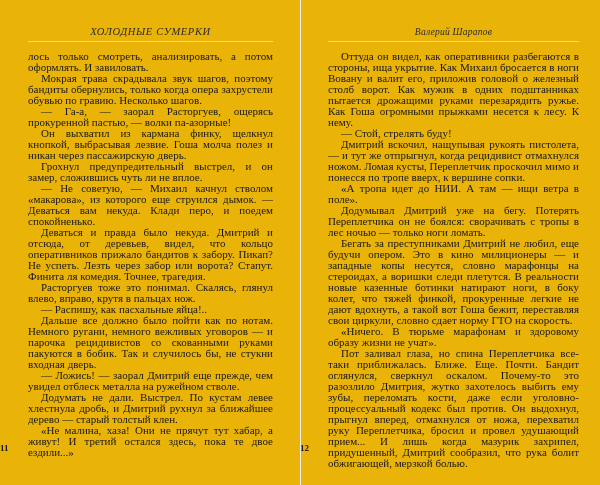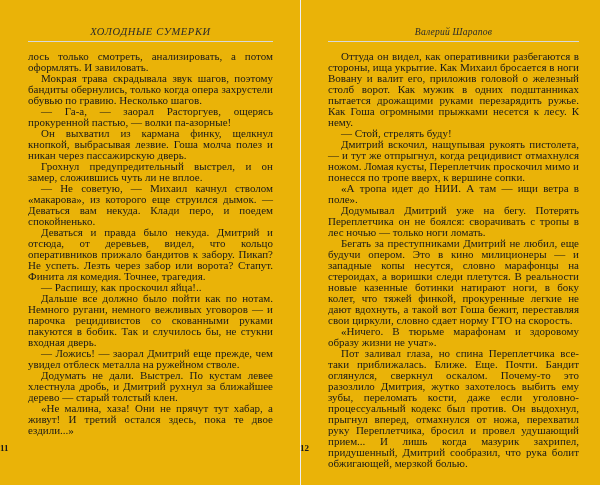--- a/index.html
+++ b/index.html
@@ -107,21 +107,22 @@
     <div class="head-rule"></div>
 
     <div class="body-text">
       <p class="noindent">лось только смотреть, анализировать, а потом оформлять. И завиловать.</p>
       <p>Мокрая трава скрадывала звук шагов, поэтому бандиты обернулись, только когда опера захрустели обувью по гравию. Несколько шагов.</p>
       <p>— Га-а, — заорал Расторгуев, ощерясь прокуренной пастью, — волки па-азорные!</p>
       <p>Он выхватил из кармана финку, щелкнул кнопкой, выбрасывая лезвие. Гоша молча полез и никан через пассажирскую дверь.</p>
       <p>Грохнул предупредительный выстрел, и он замер, сложившись чуть ли не вплое.</p>
       <p>— Не советую, — Михаил качнул стволом «макарова», из которого еще струился дымок. — Деваться вам некуда. Клади перо, и поедем спокойненько.</p>
       <p>Деваться и правда было некуда. Дмитрий и отсюда, от деревьев, видел, что кольцо оперативников прижало бандитов к забору. Пикап? Не успеть. Лезть через забор или ворота? Стапут. Финита ля комедия. Точнее, трагедия.</p>
-      <p>— Распишу, как проскочил яйца!..</p>
+      <p>Расторгуев тоже это понимал. Скалясь, глянул влево, вправо, крутя в пальцах нож.</p>
+      <p>— Распишу, как пасхальные яйца!..</p>
       <p>Дальше все должно было пойти как по нотам. Немного ругани, немного вежливых уговоров — и парочка рецидивистов со скованными руками пакуются в бобик. Так и случилось бы, не стукни входная дверь.</p>
       <p>— Ложись! — заорал Дмитрий еще прежде, чем увидел отблеск металла на ружейном стволе.</p>
       <p>Додумать не дали. Выстрел. По кустам левее хлестнула дробь, и Дмитрий рухнул за ближайшее дерево — старый толстый клен.</p>
       <p>«Не малина, хаза! Они не прячут тут хабар, а живут! И третий остался здесь, пока те двое ездили...»</p>
     </div>
 
     <div class="page-number">11</div>
   </div>
 
   <div class="page page-right">

